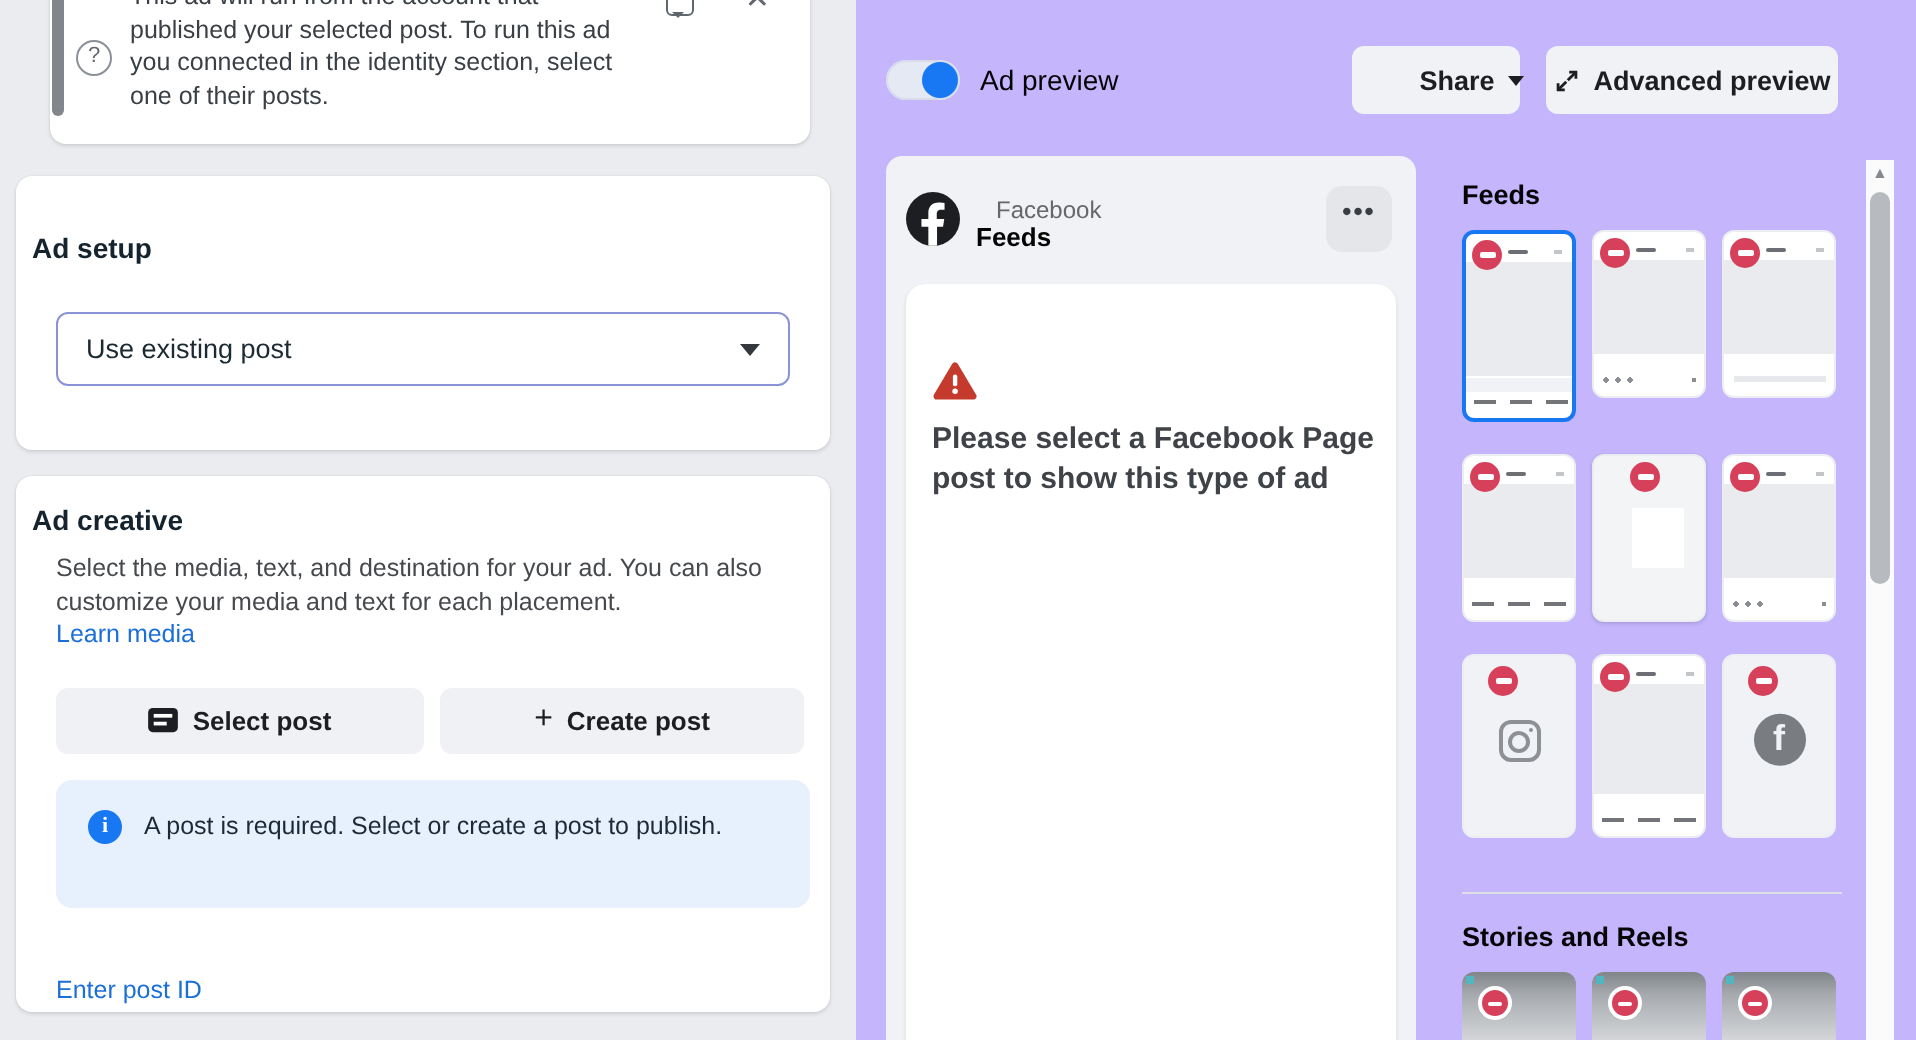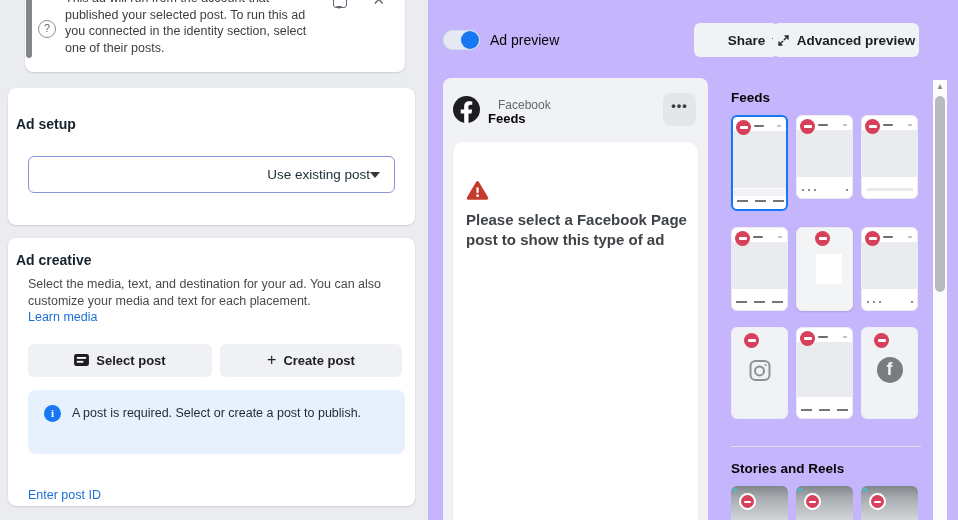--- a/index.html
+++ b/index.html
@@ -27,21 +27,21 @@
     border:3px solid transparent; border-top-color:#606770; }
   .close-icon { position:absolute; right:20px; top:36px; font-size:15px; color:#606770; line-height:16px; }
 
   .setup-card { left:8px; top:88px; width:407px; height:137px; }
   .card-title { position:absolute; left:8px; font-size:14px; font-weight:700; color:#15232e; }
   .dropdown {
     position:absolute; left:20px; top:68px; width:367px; height:37px;
     border:1px solid #8b93d8; border-radius:6px; background:#fff;
     display:flex; align-items:center; padding:0 14px; cursor:pointer;
   }
-  .dropdown-value { font-size:13.5px; color:#1c2b33; flex:1;text-align:right; }
+  .dropdown-value { font-size:13.5px; color:#1c2b33; flex:1; }
   .caret-down { width:0; height:0; border:5px solid transparent; border-top:6px solid #34383c; margin-top:6px; }
 
   .creative-card { left:8px; top:238px; width:407px; height:268px; }
   .creative-desc { position:absolute; left:20px; top:38px; width:370px; font-size:12.5px; line-height:17px; color:#46494d; }
   .link { color:var(--link-blue,#1b6fd6); font-size:12.5px; cursor:pointer; }
   .learn-more { position:absolute; left:20px; top:72px; }
   .btn-gray {
     position:absolute; top:106px; height:33px; background:#f0f1f4; border-radius:6px;
     display:flex; align-items:center; justify-content:center; gap:7px;
     font-size:13px; font-weight:700; color:#1c1e21; cursor:pointer;
@@ -64,21 +64,21 @@
 
   .toggle { position:absolute; left:15px; top:30px; width:37px; height:20px; border-radius:10px;
     background:#e4e9f3; box-shadow:inset 0 0 0 1px #d6dce9; cursor:pointer; }
   .toggle-knob { position:absolute; right:1px; top:1px; width:18px; height:18px; border-radius:50%;
     background:var(--accent-blue,#1877f2); }
   .toggle-label { position:absolute; left:62px; top:32px; font-size:14px; color:#050505; }
 
   .pill-btn { position:absolute; top:23px; height:34px; background:#f0f2f5; border-radius:6px;
     display:flex; align-items:center; justify-content:center; gap:7px;
     font-size:13.5px; font-weight:700; color:#1c1e21; cursor:pointer; }
-  .share-btn { left:266px; width:84px;padding-left:36px; }
+  .share-btn { left:248px; width:84px;padding-left:36px; }
   .adv-btn { left:345px; width:146px; }
   .caret-sm { width:0; height:0; border:4px solid transparent; border-top:5px solid #1c1e21; margin-top:5px; }
 
   .sub-panel { position:absolute; left:15px; top:78px; width:265px; bottom:-5px;
     background:#f0f2f5; border-radius:8px 8px 0 0; }
   .ph-logo { position:absolute; left:10px; top:18px; width:27px; height:27px; }
   .ph-platform { position:absolute; left:55px; top:20px; font-size:12px; color:#65676b; }
   .ph-placement { position:absolute; left:45px; top:33px; font-size:13px; font-weight:700; color:#050505; }
   .more-btn { position:absolute; right:12px; top:15px; width:33px; height:33px; border-radius:8px;
     background:#e4e6ea; cursor:pointer; text-align:center; line-height:26px;

